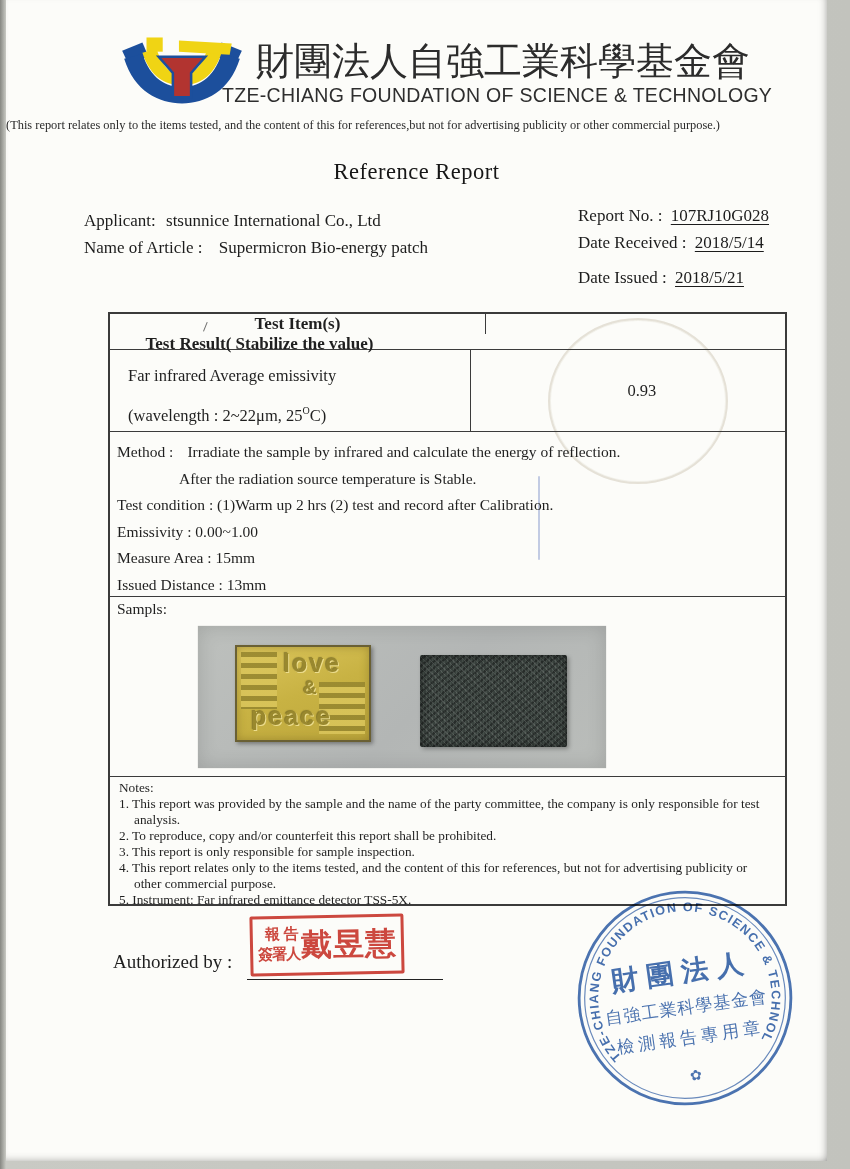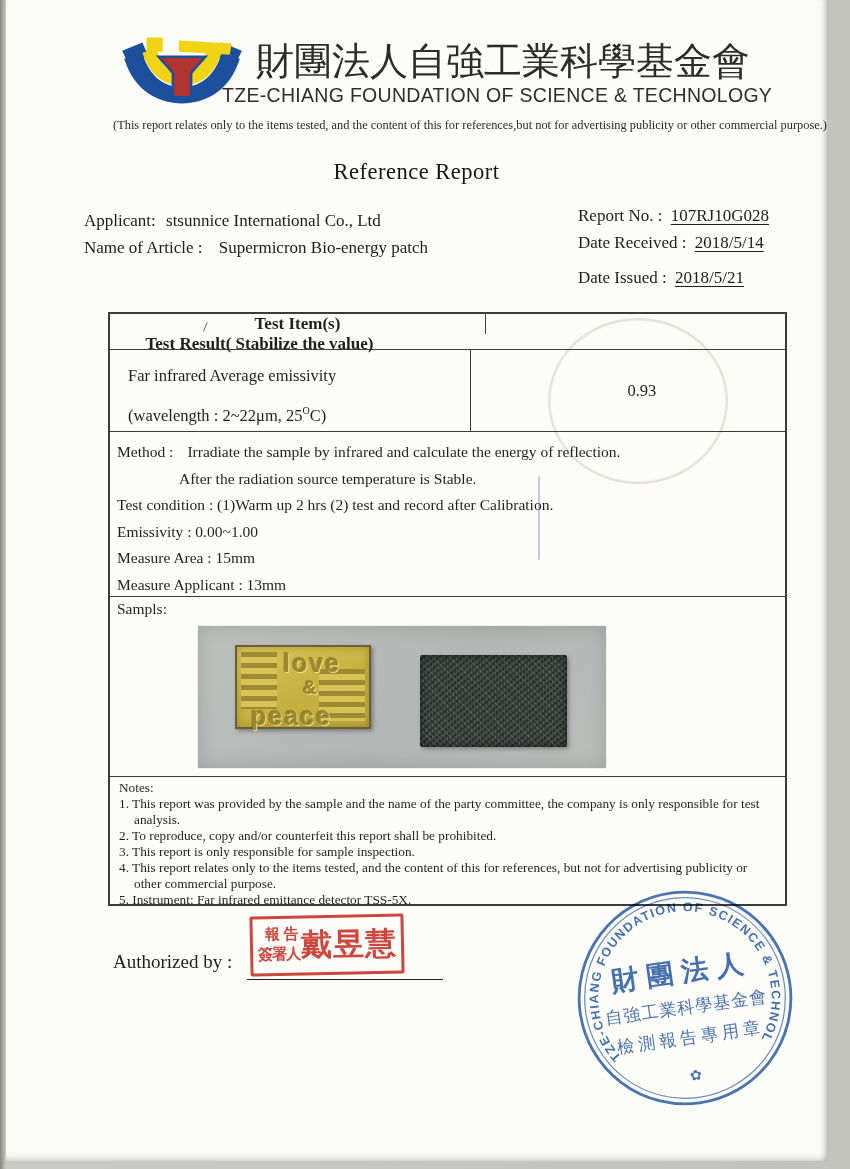--- a/index.html
+++ b/index.html
@@ -7,21 +7,21 @@
   body { background:#b3b4ae; font-family:"Liberation Serif","DejaVu Serif",serif; color:#1f1f1f; }
   #page { position:relative; width:850px; height:1169px; overflow:hidden;
           background:linear-gradient(90deg,#868782 0px,#c9cac4 6px,#c2c3bd 100%); }
   .paper { position:absolute; left:6px; top:0; width:821px; height:1161px;
            background:#fcfcf9; box-shadow: inset -7px 0 9px -7px rgba(0,0,0,.35), inset 0 -6px 8px -6px rgba(0,0,0,.3); }
   .abs { position:absolute; }
 
   
   .org-zh { left:256px; top:42px; font-size:38px; line-height:1; letter-spacing:0px; color:#2c2c2c; white-space:nowrap; }
   .org-en { left:222px; top:84px; font-family:"Liberation Sans","DejaVu Sans",sans-serif; font-size:19.5px; letter-spacing:.3px; color:#2e2e2e; white-space:nowrap; }
-  .disclaimer { left:6px; top:118px; width:821px; text-align:right; font-size:12.4px; color:#2a2a2a; }
+  .disclaimer { left:6px; top:118px; width:821px; text-align:left; font-size:12.4px; color:#2a2a2a; }
 
   .doc-title { left:6px; top:159px; width:821px; text-align:center; font-size:22.5px; letter-spacing:.5px; color:#161616; }
 
   .meta { font-size:17px; color:#1c1c1c; white-space:nowrap; }
   .meta .u { text-decoration:underline; text-underline-offset:3px; }
 
   
   .tbl { left:108px; top:312px; width:679px; height:594px; border:2px solid #3b3b3b; }
   .row { position:relative; width:100%; border-bottom:1.5px solid #3b3b3b; }
   .row:last-child { border-bottom:none; }
@@ -36,21 +36,21 @@
 
   .r-method { height:165px; padding:7px 0 0 7px; font-size:15.5px; line-height:26.5px; }
   .m-indent { padding-left:62px; }
   .m-label { margin-right:14px; }
 
   .r-samples { height:180px; }
   .samples-label { position:absolute; left:7px; top:3px; font-size:15.5px; }
   .photo { position:absolute; left:88px; top:29px; width:408px; height:142px;
            background:linear-gradient(135deg,#bdc0bd 0%,#b3b6b5 55%,#babdba 100%);
            box-shadow: inset 0 0 20px rgba(0,0,0,.14), 0 0 1px rgba(0,0,0,.25); }
-  .gold-patch { position:absolute; left:37px; top:19px; width:136px; height:84px;
+  .gold-patch { position:absolute; left:37px; top:19px; width:136px; height:97px;
                 background:linear-gradient(160deg,#dcc65c 0%,#c8b243 50%,#bda73c 100%);
                 border:2px solid #6a6034; box-shadow: inset 0 0 8px rgba(120,100,30,.5), 2px 2px 4px rgba(0,0,0,.35); }
   .g-stripes { position:absolute; background:repeating-linear-gradient(180deg,#97872f 0 5px,#d9c45a 5px 11px); opacity:.9; }
   .gs-left  { left:4px; top:5px; width:36px; height:57px; }
   .gs-right { right:4px; bottom:6px; width:46px; height:52px; }
   .g-word { position:absolute; font-family:"Liberation Sans","DejaVu Sans",sans-serif; font-weight:bold;
             color:#99882e; text-shadow:1px 1px 0 rgba(240,225,150,.9), -1px -1px 1px rgba(90,80,25,.55); letter-spacing:2px; }
   .g-love  { left:46px; top:2px;  font-size:25px; }
   .g-amp   { left:66px; top:30px; font-size:19px; }
   .g-peace { left:14px; top:55px; font-size:25px; }
@@ -146,21 +146,21 @@
       <div class="c2 rescell">0.93</div>
     </div>
     <div class="row r-method">
       <div>
         <span class="m-label">Method :</span><span>Irradiate the sample by infrared and calculate the energy of reflection.</span>
       </div>
       <div class="m-indent">After the radiation source temperature is Stable.</div>
       <div>Test condition : (1)Warm up 2 hrs (2) test and record after Calibration.</div>
       <div>Emissivity : 0.00~1.00</div>
       <div>Measure Area : 15mm</div>
-      <div>Measure Applicant : 13mm</div>
+      <div>Issued Distance : 13mm</div>
     </div>
     <div class="row r-samples">
       <div class="samples-label">Sampls:</div>
       <div class="photo">
         <div class="gold-patch">
           <div class="g-stripes gs-left"></div>
           <div class="g-stripes gs-right"></div>
           <div class="g-word g-love">love</div>
           <div class="g-word g-amp">&amp;</div>
           <div class="g-word g-peace">peace</div>

